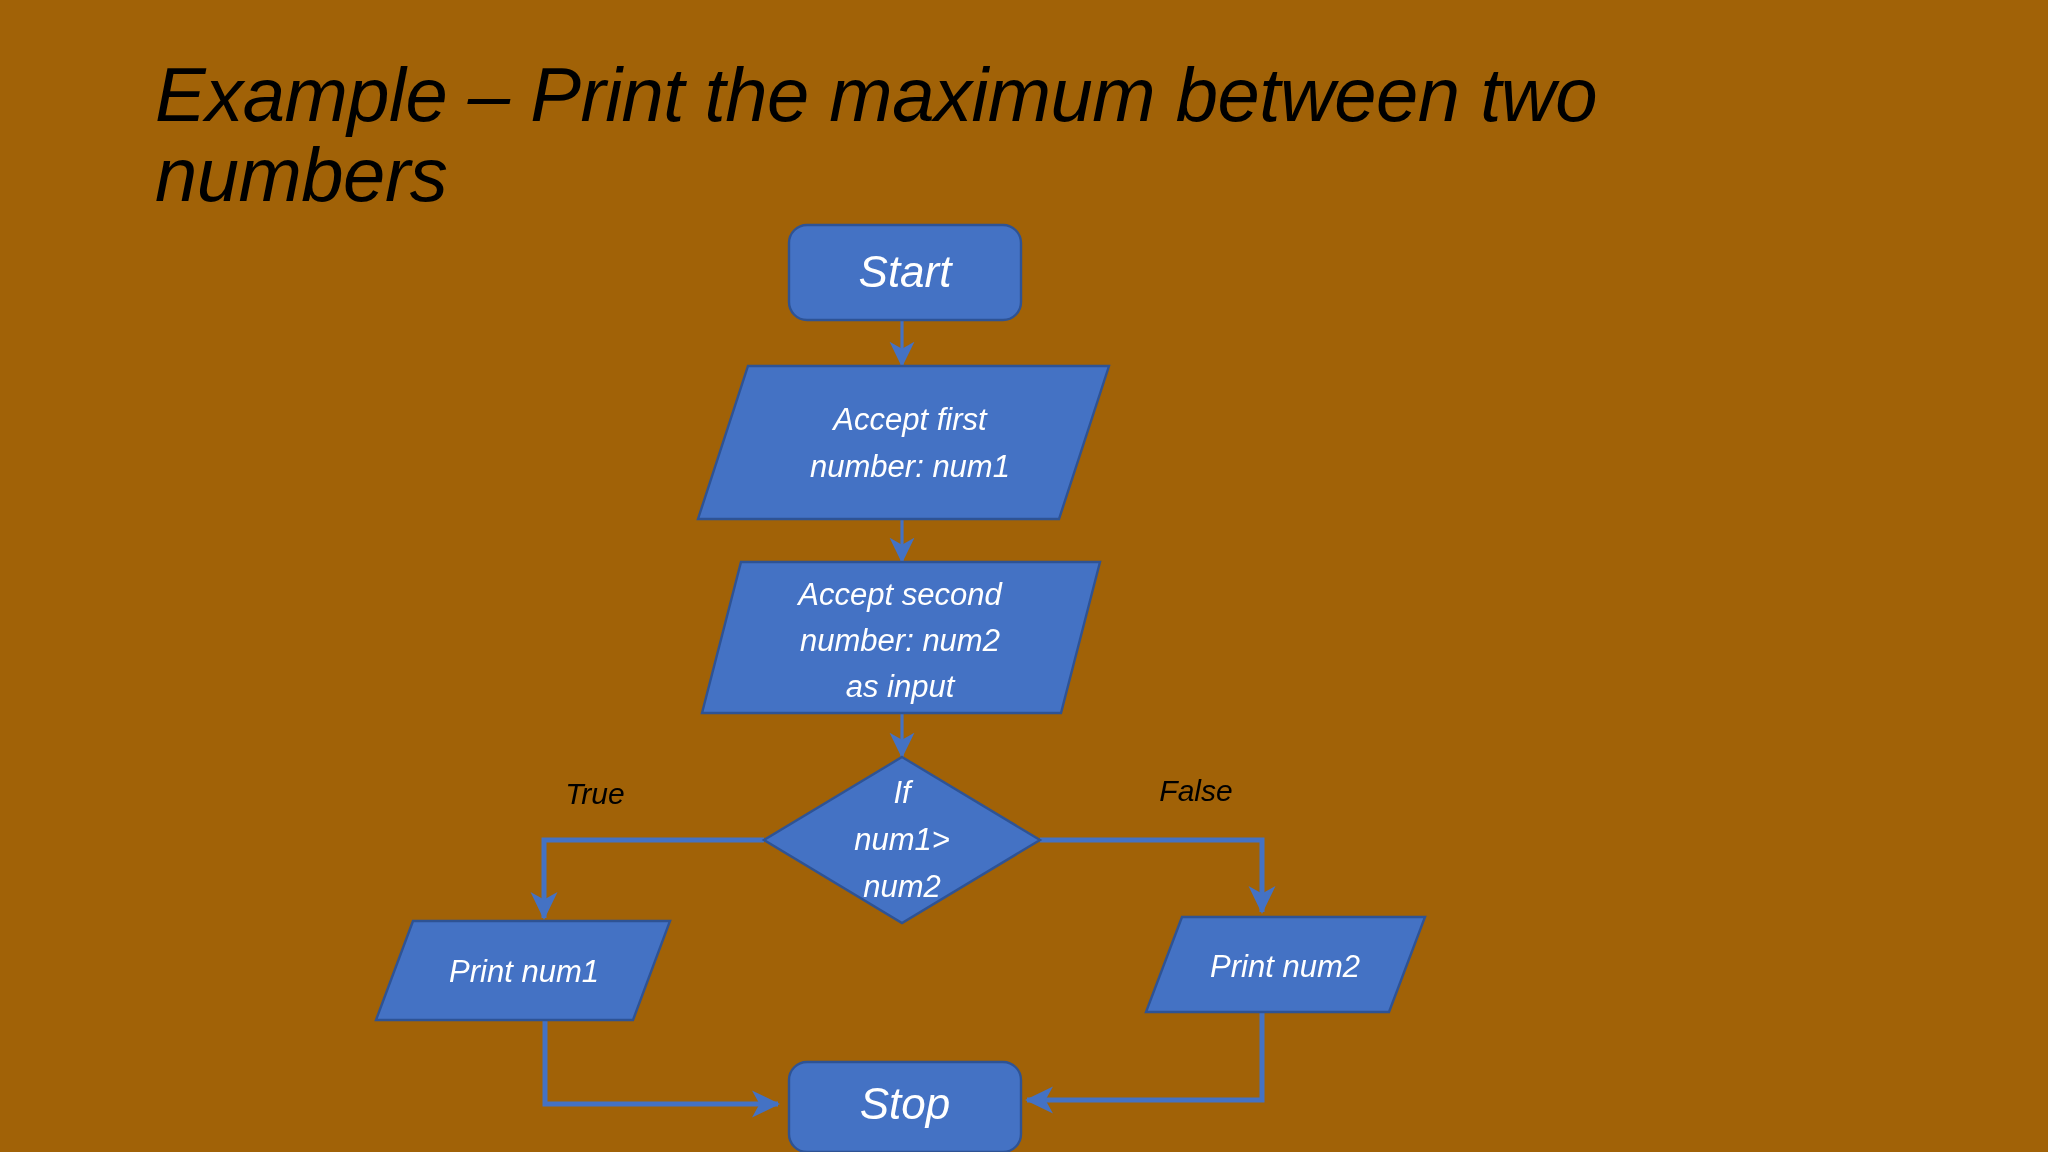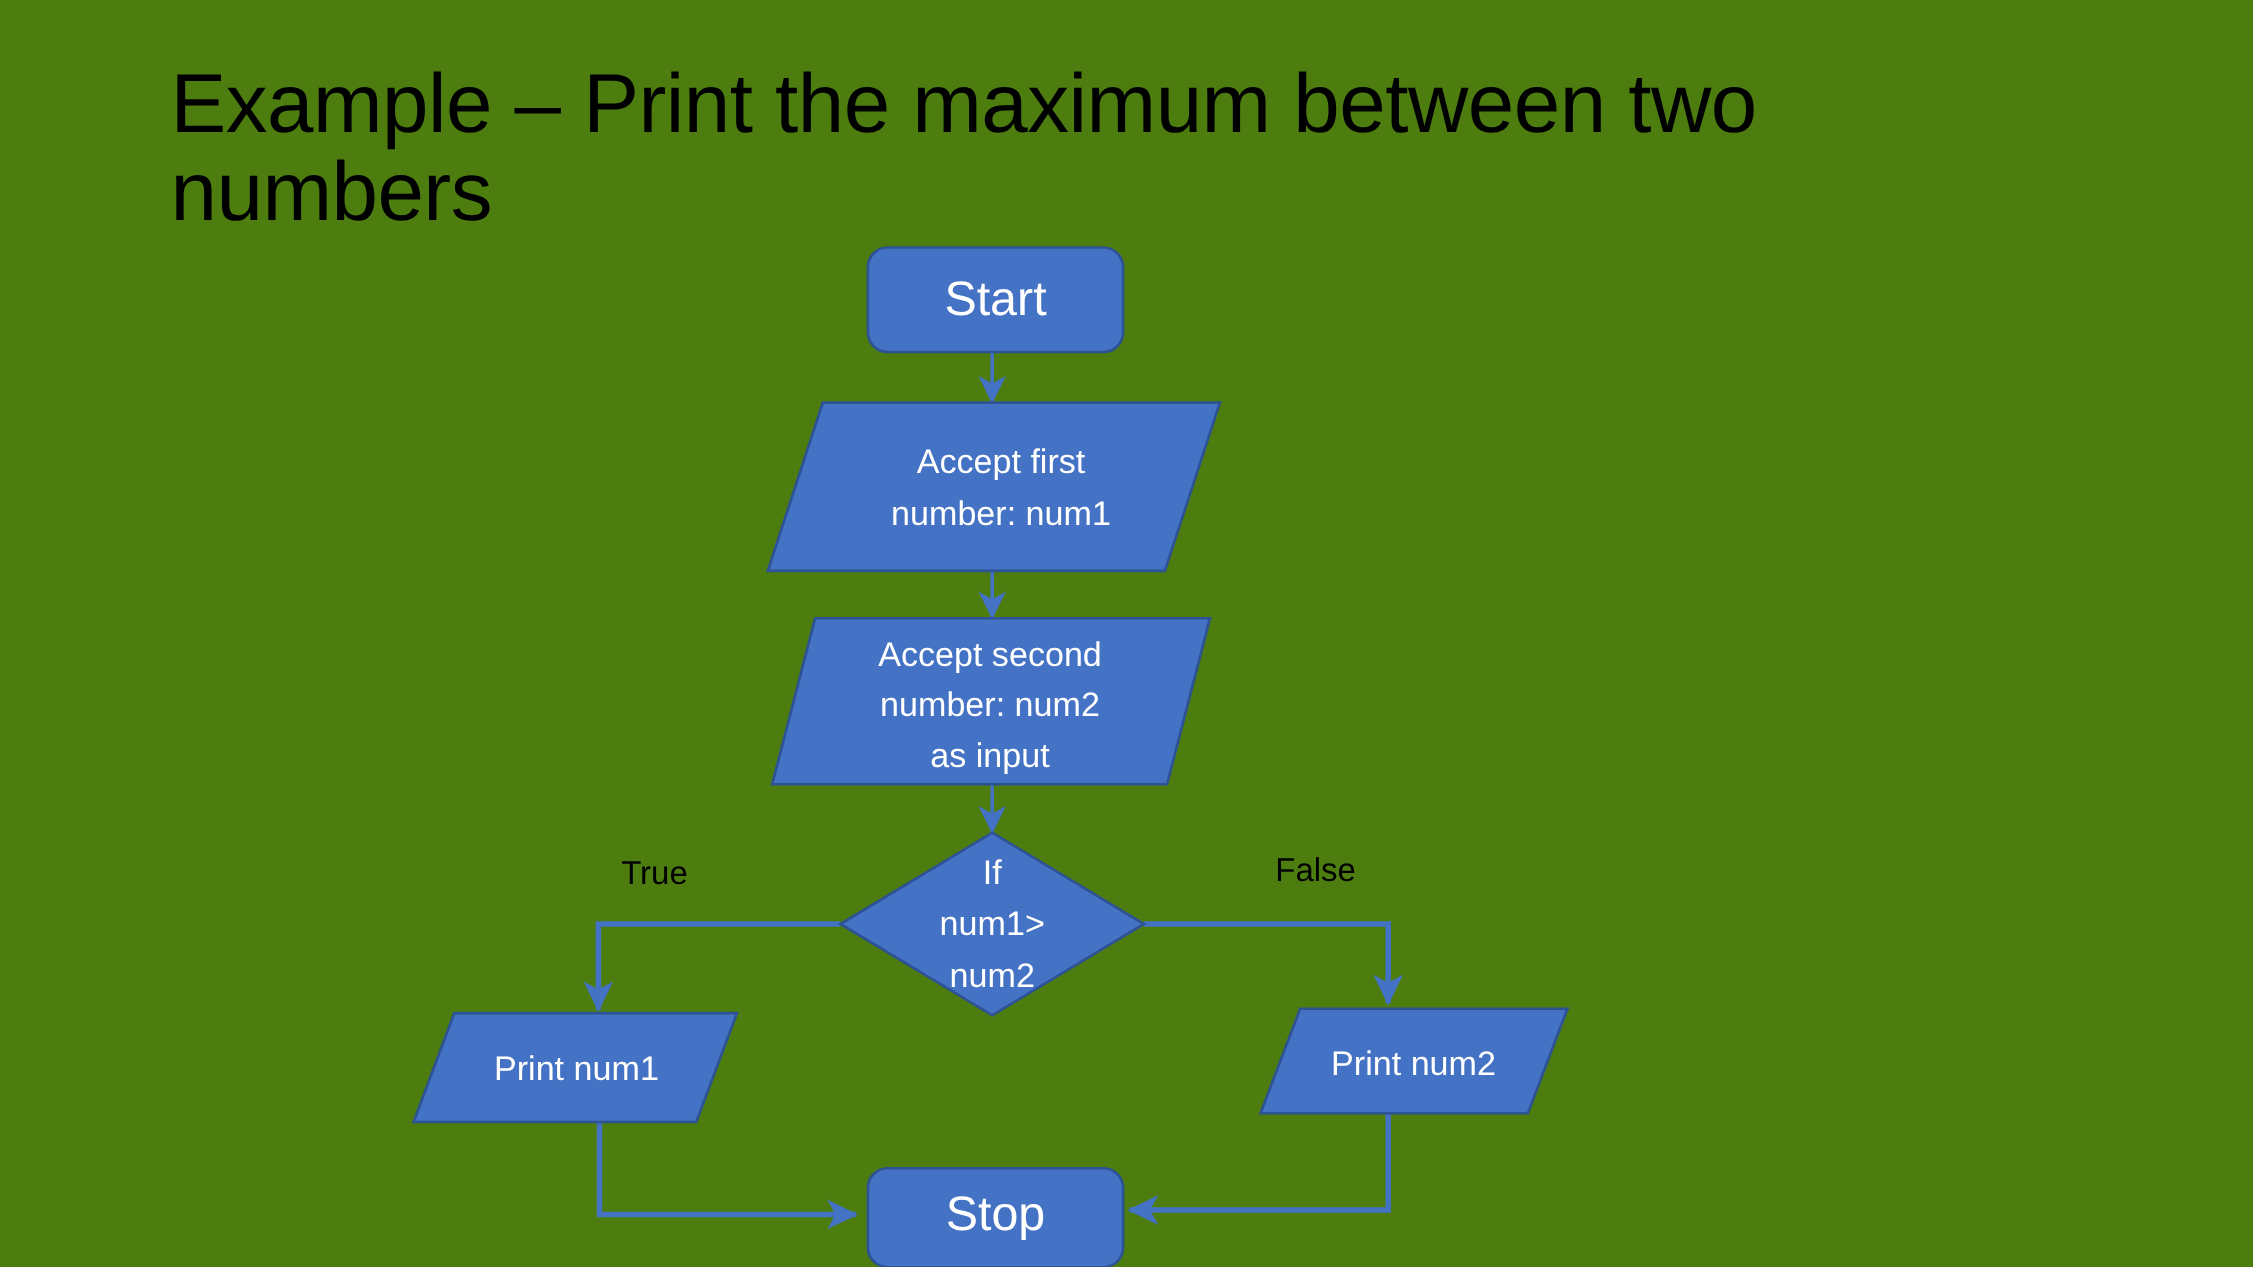--- a/index.html
+++ b/index.html
@@ -12,21 +12,22 @@
     height: 1152px;
     overflow: hidden;
     font-family: "Liberation Sans", sans-serif;
     position: relative;
   }
   #slide {
     position: absolute;
     left: 0; top: 0;
     width: 2048px;
     height: 1152px;
-    background: #4d7c0f;
+    background: #a16207;
+    font-style: italic;
   }
   #slide-title {
     position: absolute;
     left: 155px;
     top: 55px;
     width: 1720px;
     font-family: "Liberation Sans", sans-serif;
     font-size: 76px;
     line-height: 1.05;
     font-weight: 400;

